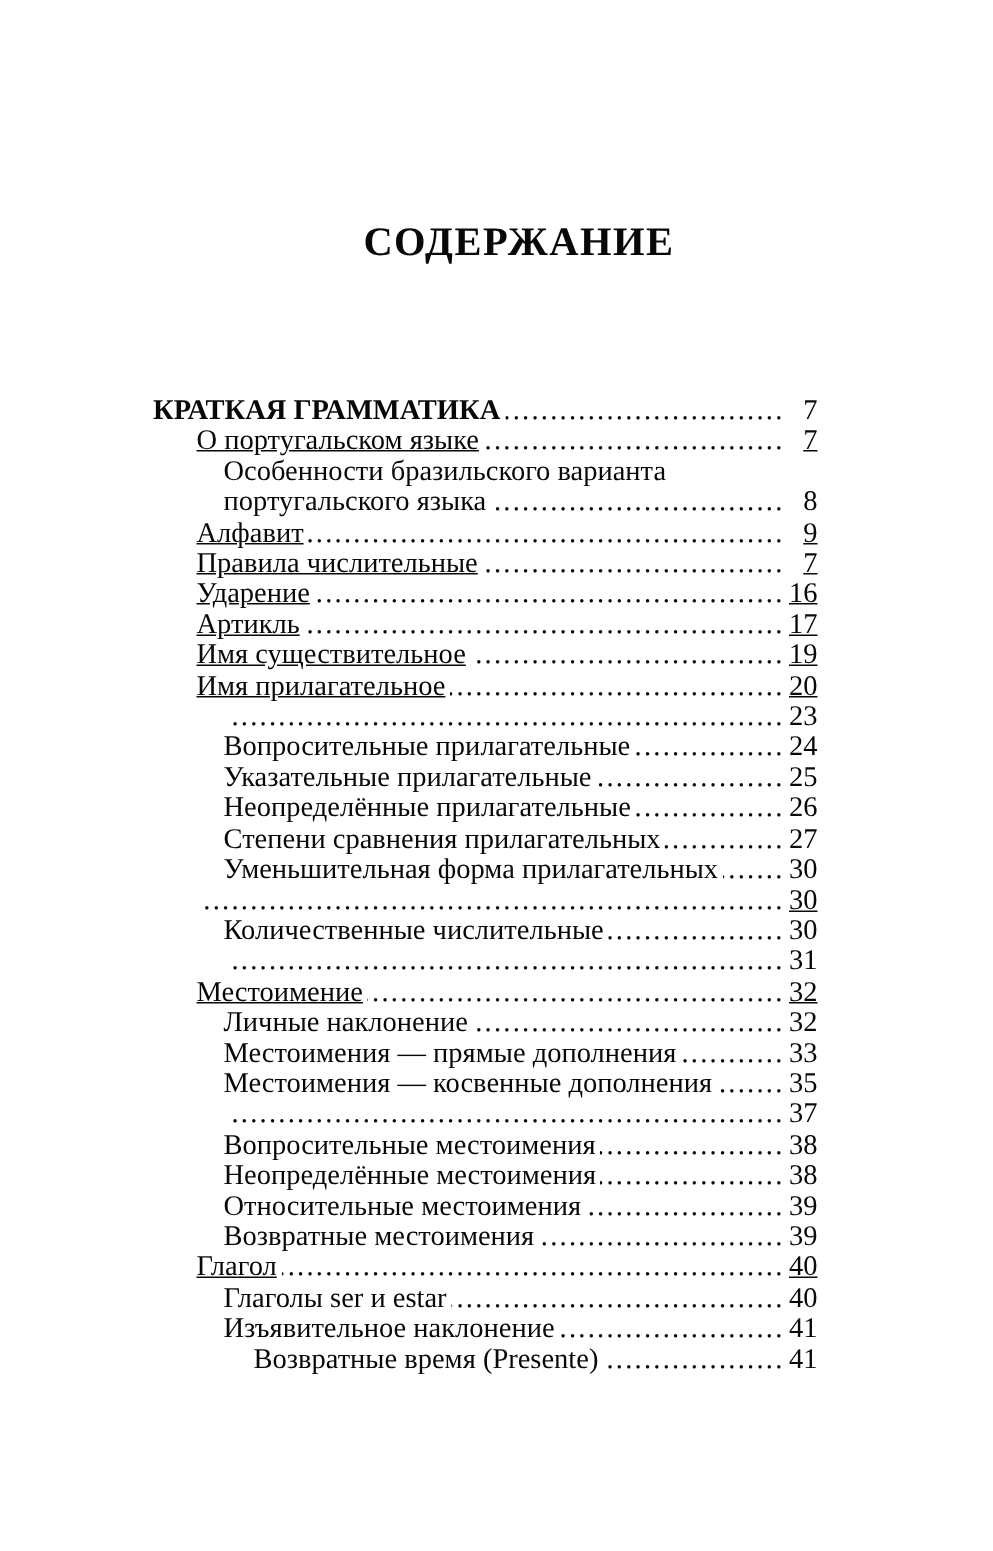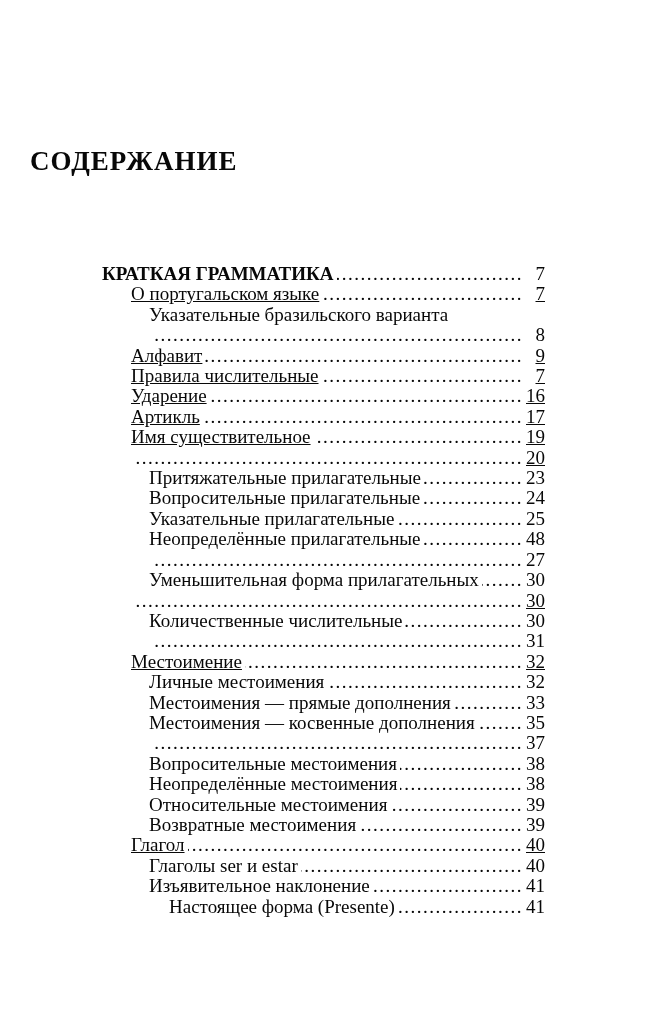--- a/index.html
+++ b/index.html
@@ -15,21 +15,21 @@
     overflow: hidden;
     font-family: "Liberation Serif", "DejaVu Serif", serif;
     color: #080808;
   }
   .title {
     position: absolute;
     top: 148px;
     left: 30px;
     right: 0;
     margin: 0;
-    text-align: left;
+    text-align: center;
     font-size: 27px;
     line-height: 27px;
     font-weight: bold;
     letter-spacing: 1px;
     white-space: nowrap;
   }
   .toc {
     position: absolute;
     top: 264px;
     left: 102px;
@@ -83,27 +83,28 @@
     <span class="pagenum">7</span>
   </div>
       <div class="row lvl-1">
     <span class="label">О португальском языке</span>
     <span class="leader">
           <span class="dots">......................................................................................................................................................</span>
         </span>
     <span class="pagenum">7</span>
   </div>
       <div class="row lvl-2 no-page">
-    <span class="label">Указательные бразильского варианта</span>
+    <span class="label">Особенности бразильского варианта</span>
     <span class="leader">
           <span class="dots"></span>
         </span>
     <span class="pagenum"></span>
   </div>
       <div class="row lvl-2">
+    <span class="label">португальского языка</span>
     <span class="leader">
           <span class="dots">......................................................................................................................................................</span>
         </span>
     <span class="pagenum">8</span>
   </div>
       <div class="row lvl-1">
     <span class="label">Алфавит</span>
     <span class="leader">
           <span class="dots">......................................................................................................................................................</span>
         </span>
@@ -131,27 +132,27 @@
     <span class="pagenum">17</span>
   </div>
       <div class="row lvl-1">
     <span class="label">Имя существительное</span>
     <span class="leader">
           <span class="dots">......................................................................................................................................................</span>
         </span>
     <span class="pagenum">19</span>
   </div>
       <div class="row lvl-1">
+    <span class="label">Имя прилагательное</span>
     <span class="leader">
           <span class="dots">......................................................................................................................................................</span>
         </span>
     <span class="pagenum">20</span>
   </div>
       <div class="row lvl-2">
-    <span class="label">Притяжательные прилагательные</span>
     <span class="leader">
           <span class="dots">......................................................................................................................................................</span>
         </span>
     <span class="pagenum">23</span>
   </div>
       <div class="row lvl-2">
     <span class="label">Вопросительные прилагательные</span>
     <span class="leader">
           <span class="dots">......................................................................................................................................................</span>
         </span>
@@ -162,23 +163,24 @@
     <span class="leader">
           <span class="dots">......................................................................................................................................................</span>
         </span>
     <span class="pagenum">25</span>
   </div>
       <div class="row lvl-2">
     <span class="label">Неопределённые прилагательные</span>
     <span class="leader">
           <span class="dots">......................................................................................................................................................</span>
         </span>
-    <span class="pagenum">48</span>
-  </div>
-      <div class="row lvl-2">
+    <span class="pagenum">26</span>
+  </div>
+      <div class="row lvl-2">
+    <span class="label">Степени сравнения прилагательных</span>
     <span class="leader">
           <span class="dots">......................................................................................................................................................</span>
         </span>
     <span class="pagenum">27</span>
   </div>
       <div class="row lvl-2">
     <span class="label">Уменьшительная форма прилагательных</span>
     <span class="leader">
           <span class="dots">......................................................................................................................................................</span>
         </span>
@@ -204,21 +206,21 @@
     <span class="pagenum">31</span>
   </div>
       <div class="row lvl-1">
     <span class="label">Местоимение</span>
     <span class="leader">
           <span class="dots">......................................................................................................................................................</span>
         </span>
     <span class="pagenum">32</span>
   </div>
       <div class="row lvl-2">
-    <span class="label">Личные местоимения</span>
+    <span class="label">Личные наклонение</span>
     <span class="leader">
           <span class="dots">......................................................................................................................................................</span>
         </span>
     <span class="pagenum">32</span>
   </div>
       <div class="row lvl-2">
     <span class="label">Местоимения — прямые дополнения</span>
     <span class="leader">
           <span class="dots">......................................................................................................................................................</span>
         </span>
@@ -280,20 +282,20 @@
     <span class="pagenum">40</span>
   </div>
       <div class="row lvl-2">
     <span class="label">Изъявительное наклонение</span>
     <span class="leader">
           <span class="dots">......................................................................................................................................................</span>
         </span>
     <span class="pagenum">41</span>
   </div>
       <div class="row lvl-3">
-    <span class="label">Настоящее форма (Presente)</span>
+    <span class="label">Возвратные время (Presente)</span>
     <span class="leader">
           <span class="dots">......................................................................................................................................................</span>
         </span>
     <span class="pagenum">41</span>
   </div>
     </div>
 </div>
 
 </body></html>

